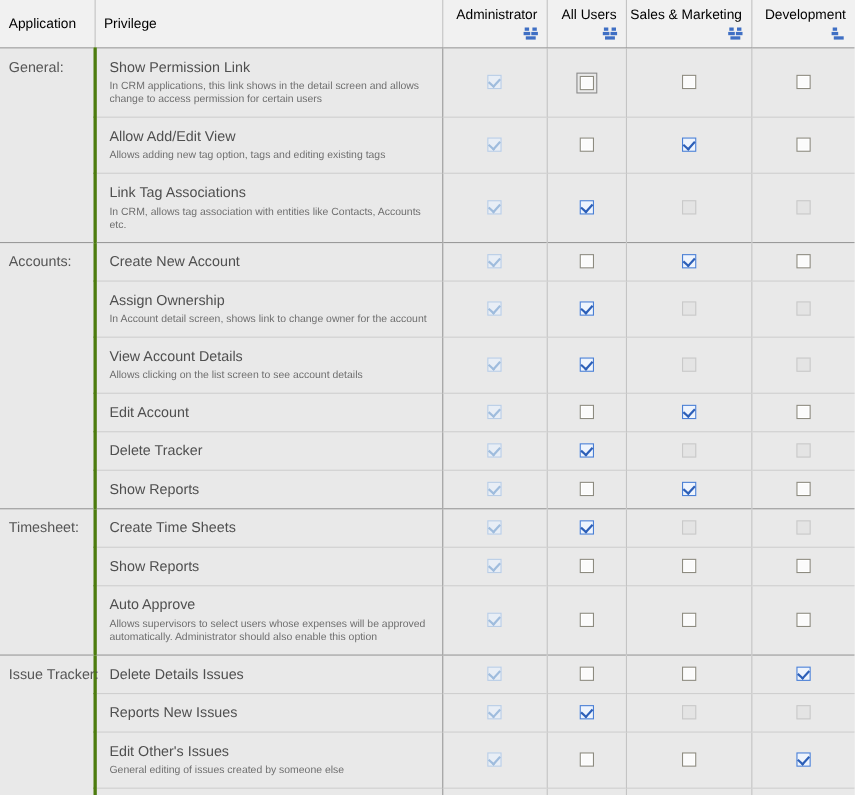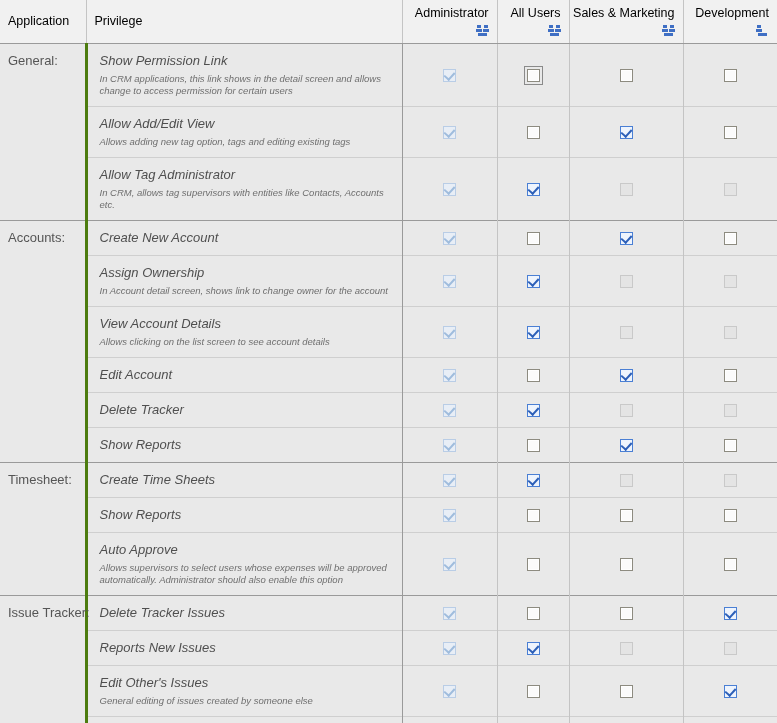--- a/index.html
+++ b/index.html
@@ -68,21 +68,20 @@
     font-size: 13px;
     color: #555555;
     white-space: nowrap;
   }
   td.app-cell.grp-start { border-top: 1px solid #9a9a9a; }
 
   td.priv-cell {
     padding: 9px 10px 9px 12px;
     border-top: 1px solid #cfcfcf;
     border-right: 1px solid #9a9a9a;
-    font-style: italic;
   }
   td.check-cell {
     text-align: center;
     border-top: 1px solid #cfcfcf;
   }
   tr.grp-head td.priv-cell,
   tr.grp-head td.check-cell { border-top: 1px solid #9a9a9a; }
   tbody tr:first-child td { border-top: none; }
 
   .priv-title {
@@ -266,22 +265,22 @@
           <div class="priv-title">Allow Add/Edit View</div>
           <div class="priv-desc">Allows adding new tag option, tags and editing existing tags</div>
         </td>
         <td class="check-cell"><span class="cb checked-disabled"></span></td>
         <td class="check-cell"><span class="cb unchecked"></span></td>
         <td class="check-cell"><span class="cb checked"></span></td>
         <td class="check-cell"><span class="cb unchecked"></span></td>
       </tr>
       <tr>
         <td class="priv-cell">
-          <div class="priv-title">Allow Tag Administrator</div>
-          <div class="priv-desc">In CRM, allows tag supervisors with entities like Contacts, Accounts etc.</div>
+          <div class="priv-title">Link Tag Associations</div>
+          <div class="priv-desc">In CRM, allows tag association with entities like Contacts, Accounts etc.</div>
         </td>
         <td class="check-cell"><span class="cb checked-disabled"></span></td>
         <td class="check-cell"><span class="cb checked"></span></td>
         <td class="check-cell"><span class="cb unchecked-disabled"></span></td>
         <td class="check-cell"><span class="cb unchecked-disabled"></span></td>
       </tr>
       <tr class="grp-head">
         <td class="app-cell grp-start" rowspan="6"><span>Accounts:</span></td>
         <td class="priv-cell">
           <div class="priv-title">Create New Account</div>
@@ -363,21 +362,21 @@
           <div class="priv-desc">Allows supervisors to select users whose expenses will be approved automatically. Administrator should also enable this option</div>
         </td>
         <td class="check-cell"><span class="cb checked-disabled"></span></td>
         <td class="check-cell"><span class="cb unchecked"></span></td>
         <td class="check-cell"><span class="cb unchecked"></span></td>
         <td class="check-cell"><span class="cb unchecked"></span></td>
       </tr>
       <tr class="grp-head">
         <td class="app-cell grp-start" rowspan="5"><span>Issue Tracker:</span></td>
         <td class="priv-cell">
-          <div class="priv-title">Delete Tracker Issues</div>
+          <div class="priv-title">Delete Details Issues</div>
         </td>
         <td class="check-cell"><span class="cb checked-disabled"></span></td>
         <td class="check-cell"><span class="cb unchecked"></span></td>
         <td class="check-cell"><span class="cb unchecked"></span></td>
         <td class="check-cell"><span class="cb checked"></span></td>
       </tr>
       <tr>
         <td class="priv-cell">
           <div class="priv-title">Reports New Issues</div>
         </td>

